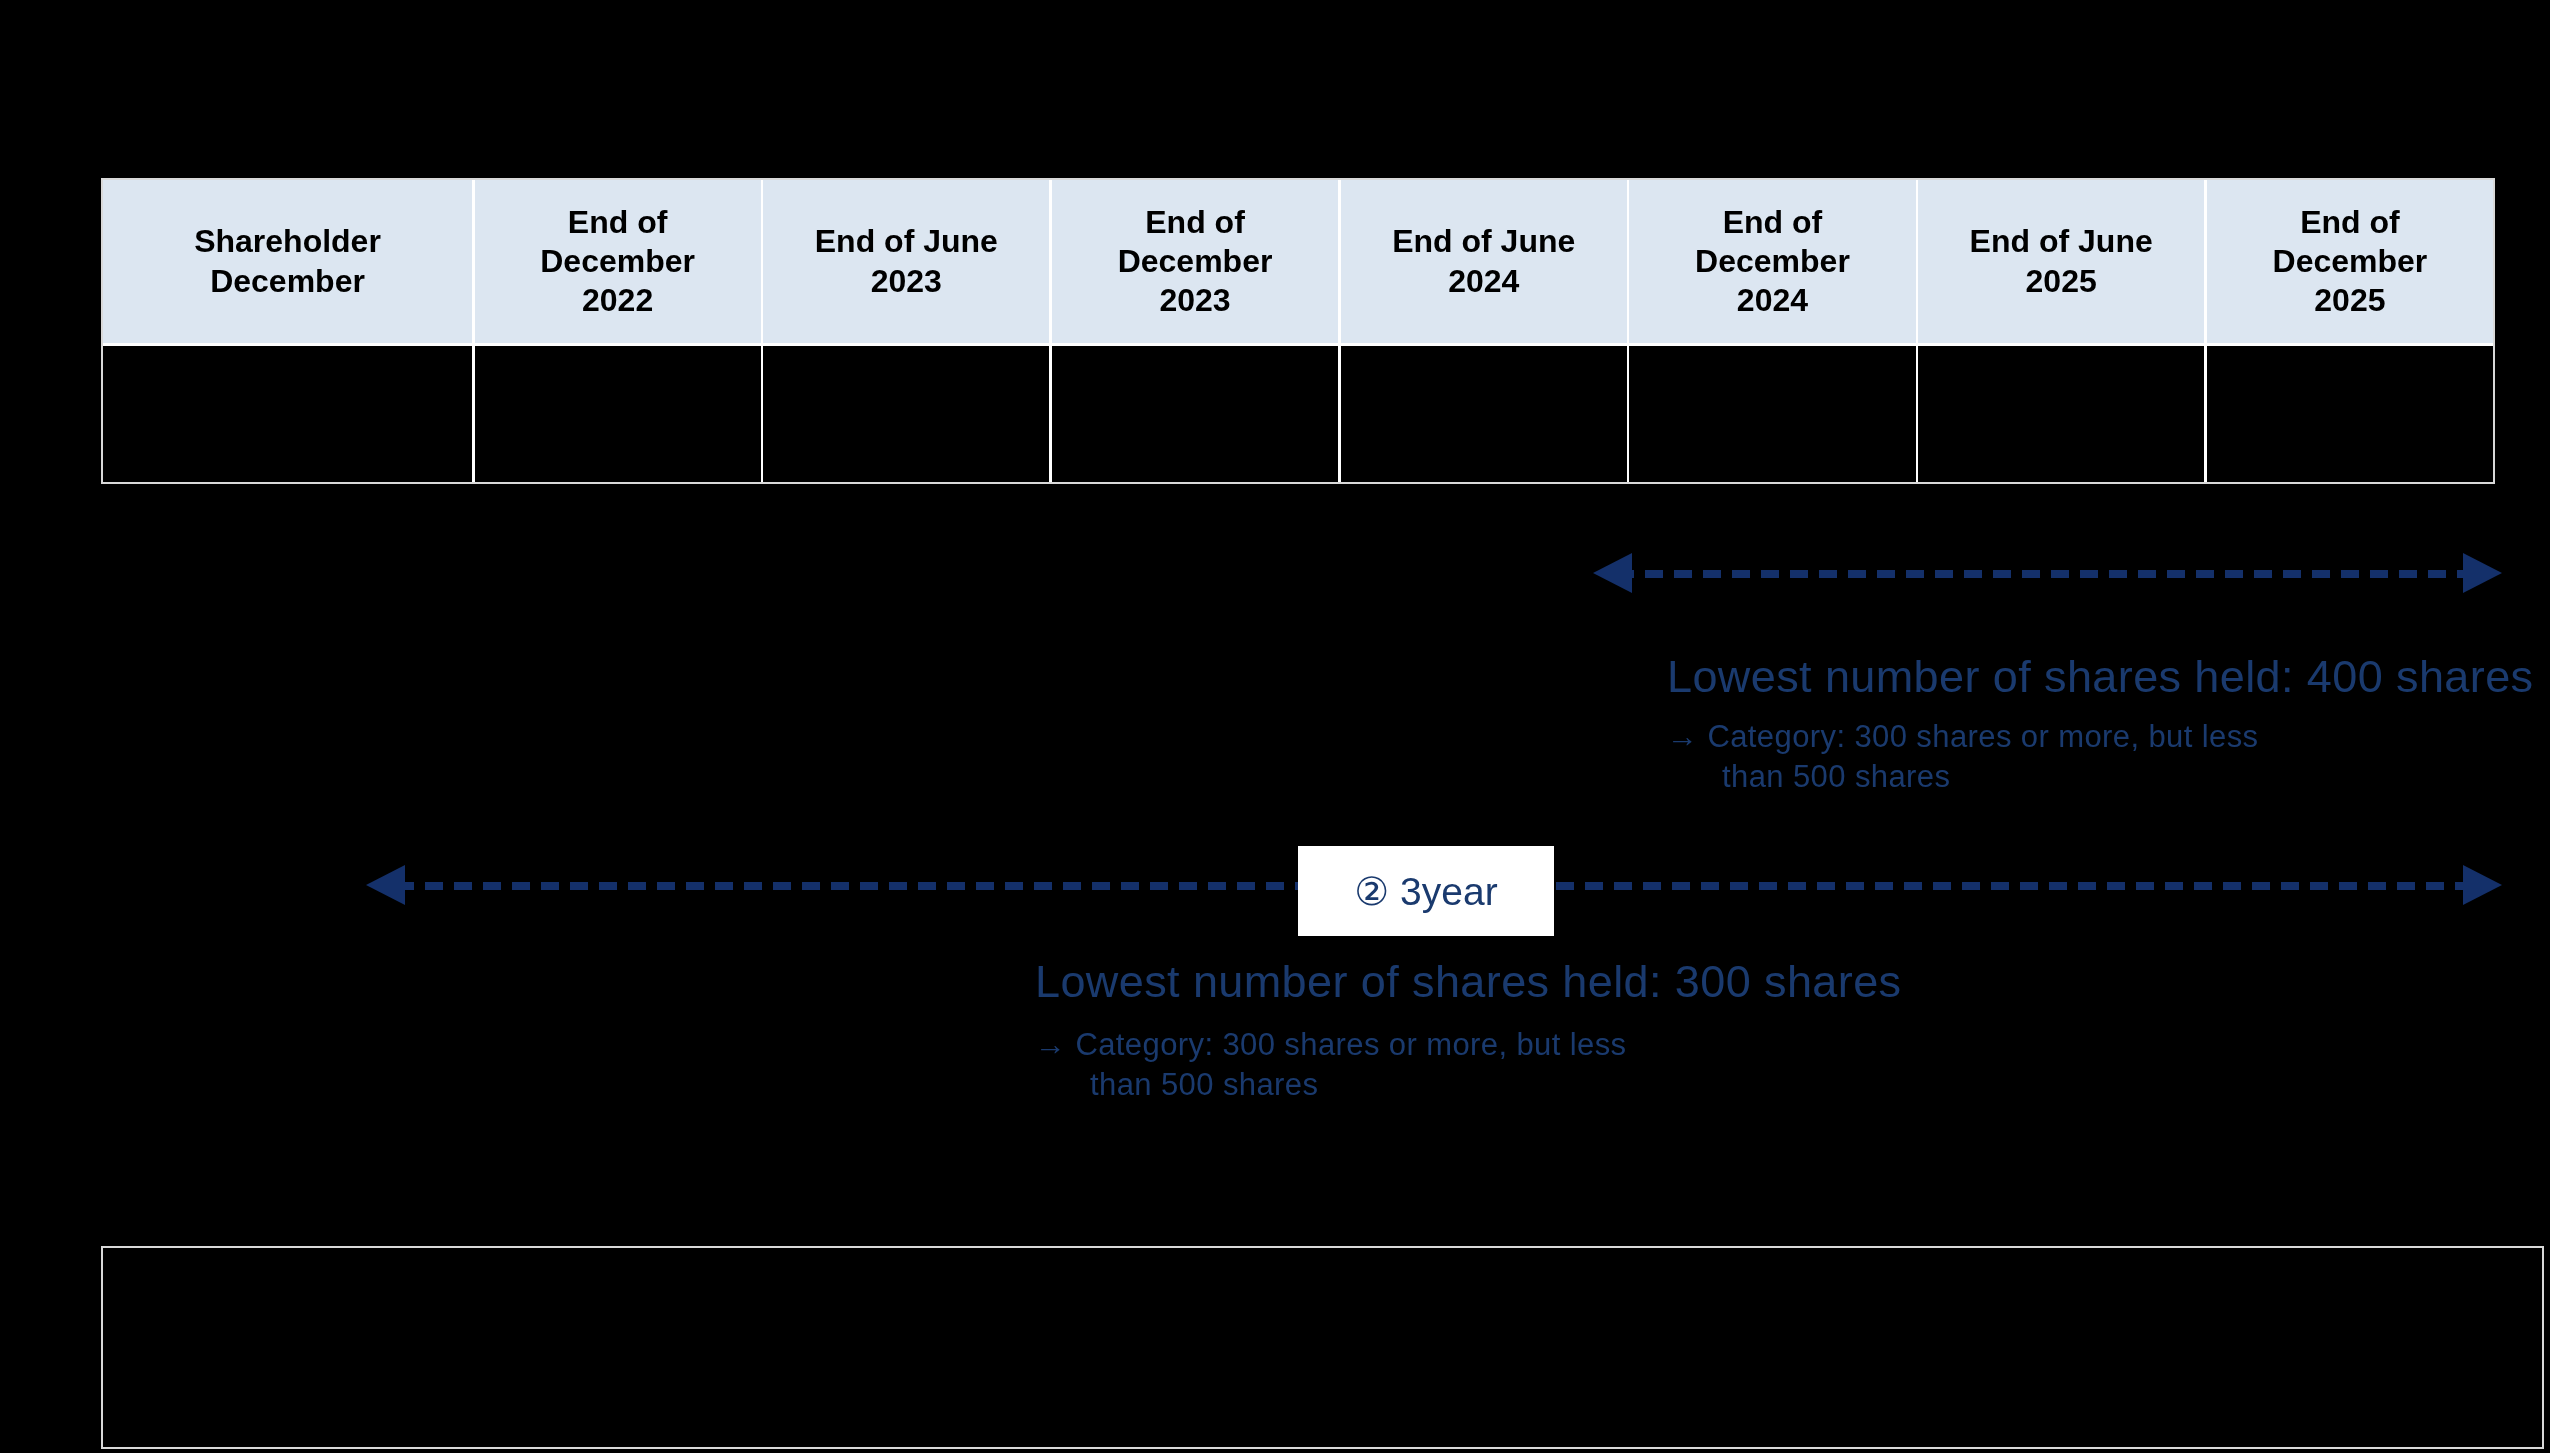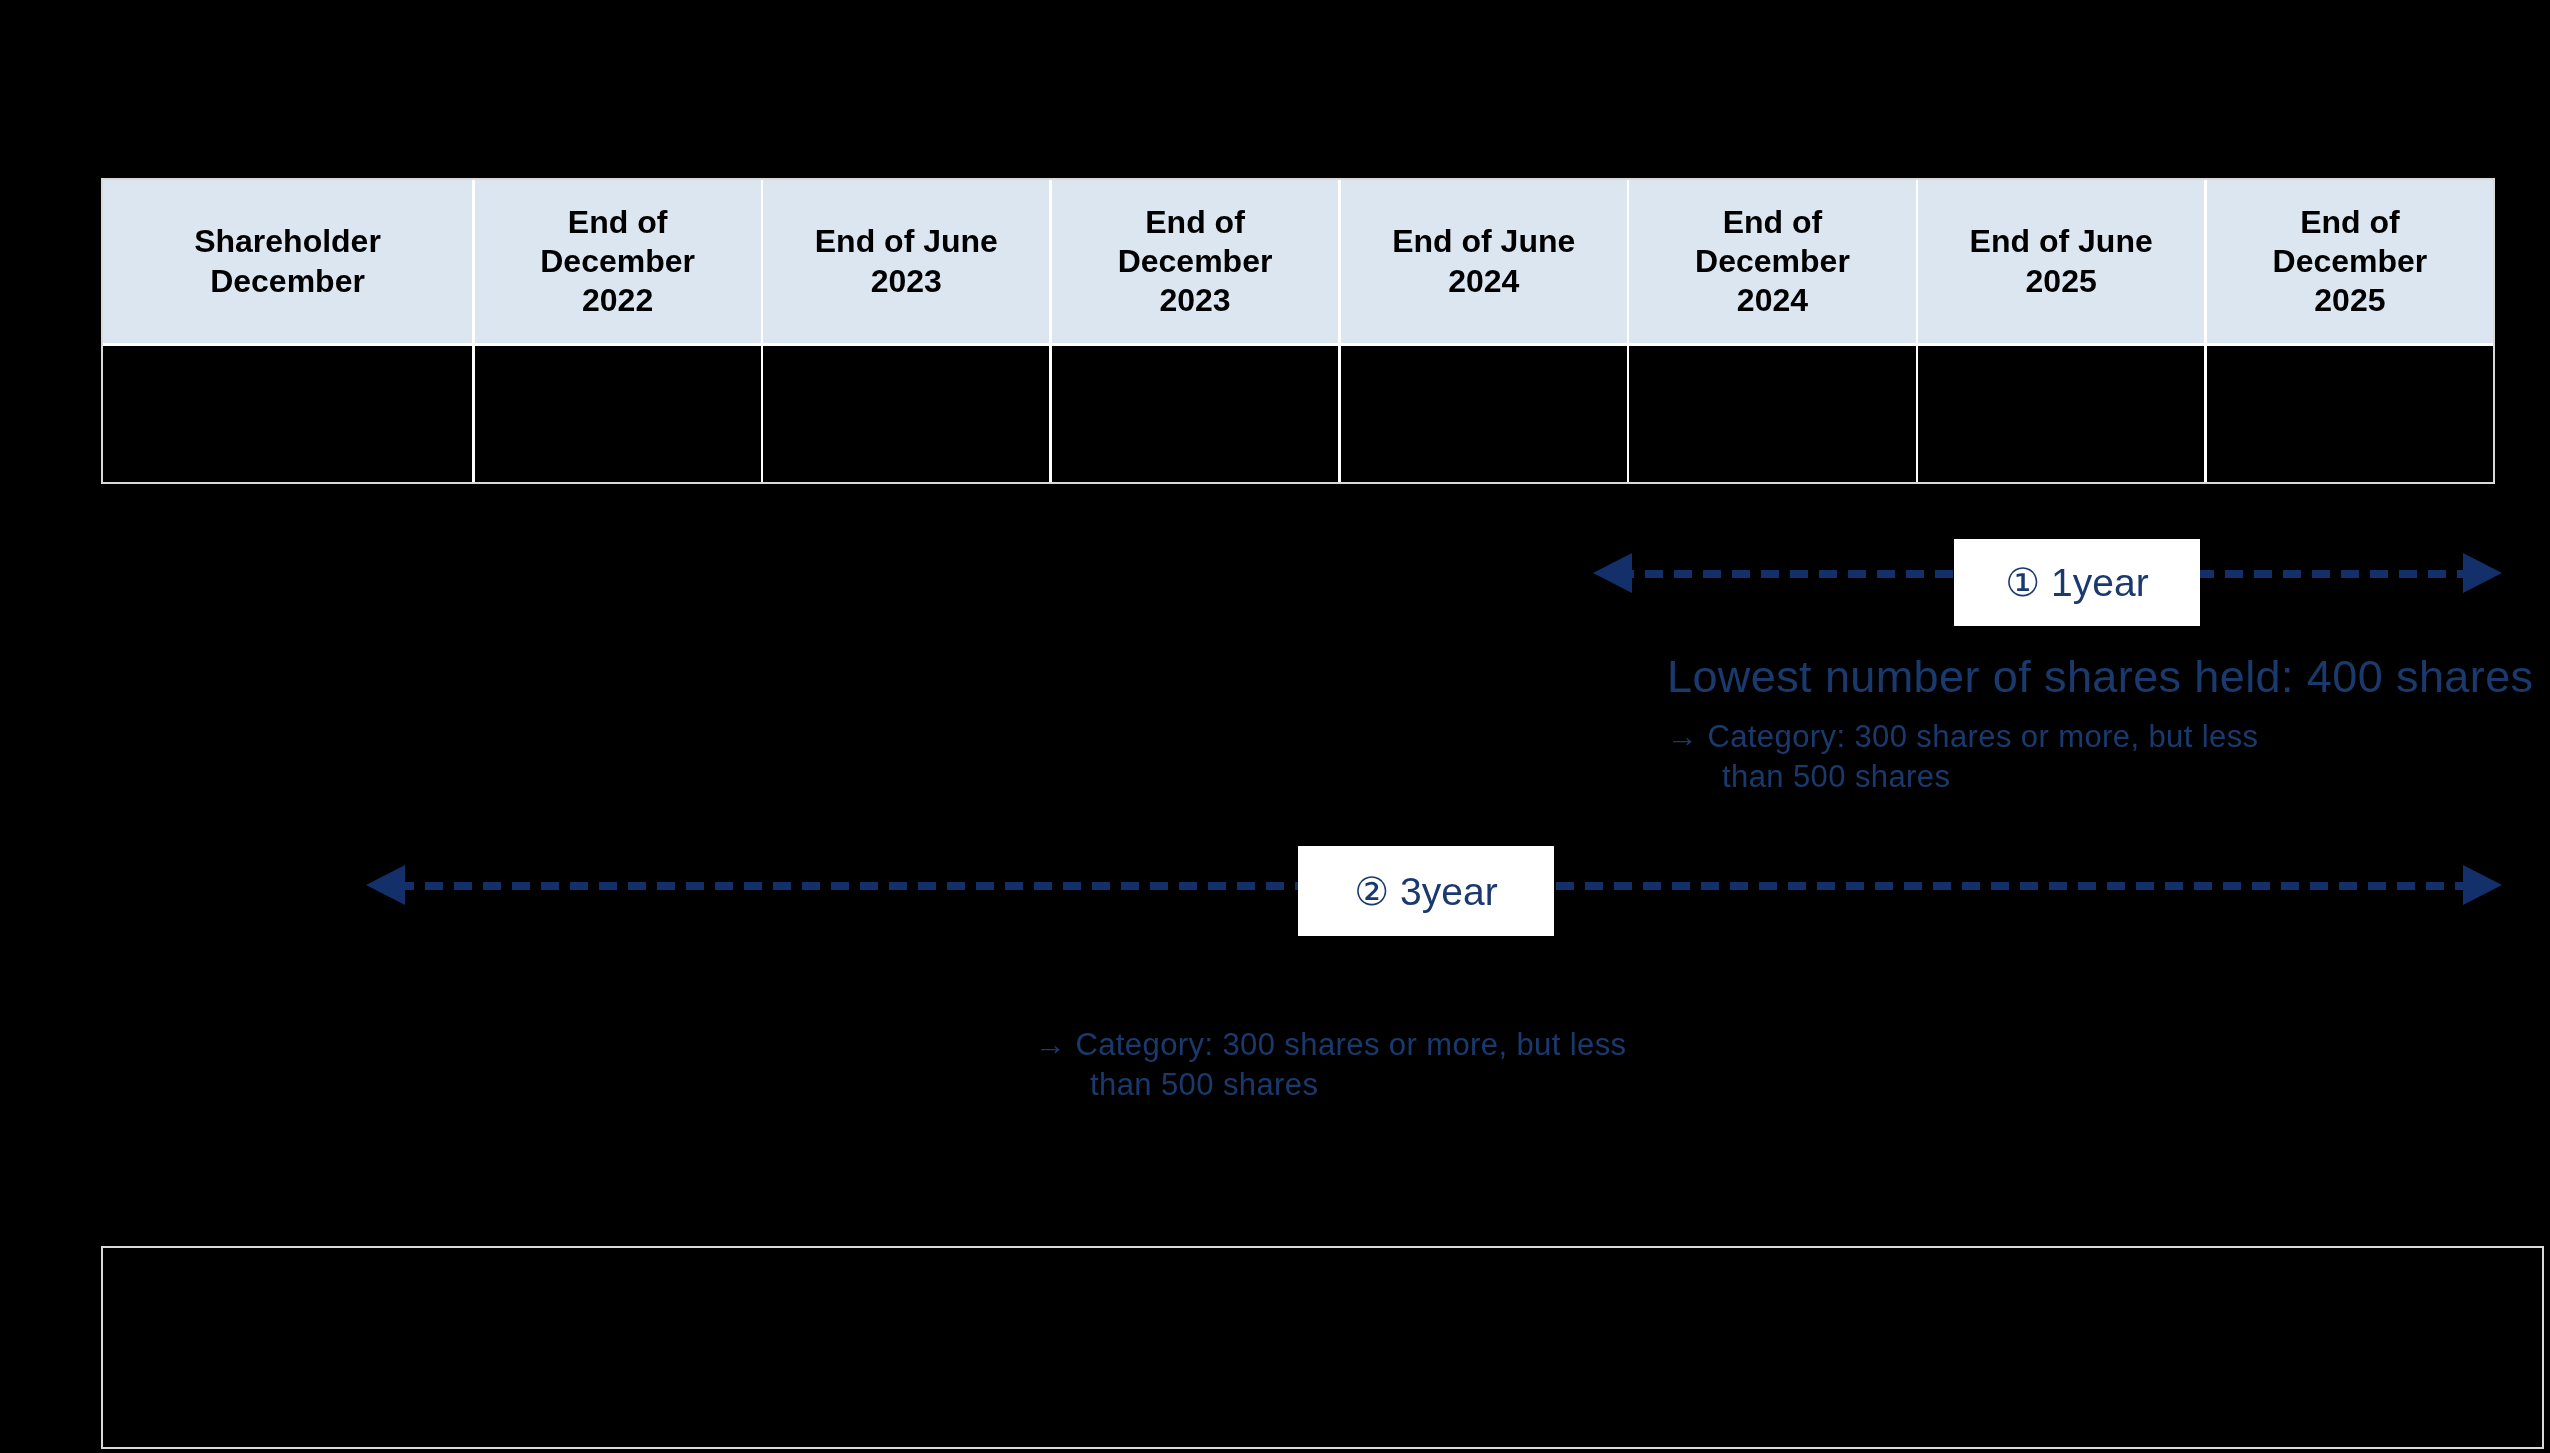--- a/index.html
+++ b/index.html
@@ -82,28 +82,28 @@
     <div class="td"></div>
     <div class="td"></div>
     <div class="td"></div>
     <div class="td"></div>
     <div class="td"></div>
   </div>
 
   <div class="head hleft a1l"></div>
   <div class="dash a1"></div>
   <div class="head hright a1r"></div>
-  <div class="plabel a1">① 1year</div>
   <div class="lowest a1">Lowest number of shares held: 400 shares</div>
   <div class="category a1">→ Category: 300 shares or more, but less
 than 500 shares</div>
 
   <div class="head hleft a2l"></div>
   <div class="dash a2"></div>
   <div class="head hright a2r"></div>
   <div class="plabel a2">② 3year</div>
+  <div class="lowest a2">Lowest number of shares held: 300 shares</div>
   <div class="category a2">→ Category: 300 shares or more, but less
 than 500 shares</div>
 
   <div class="note-box"></div>
 
 </div>
 
 
 </body></html>

